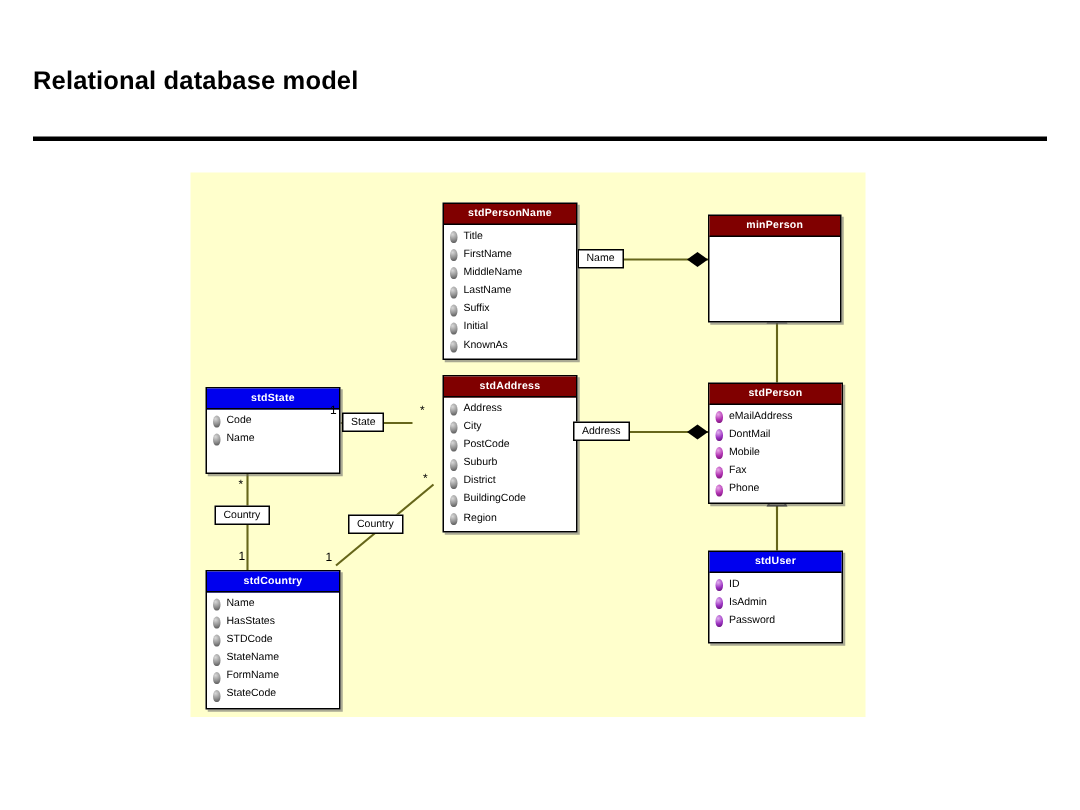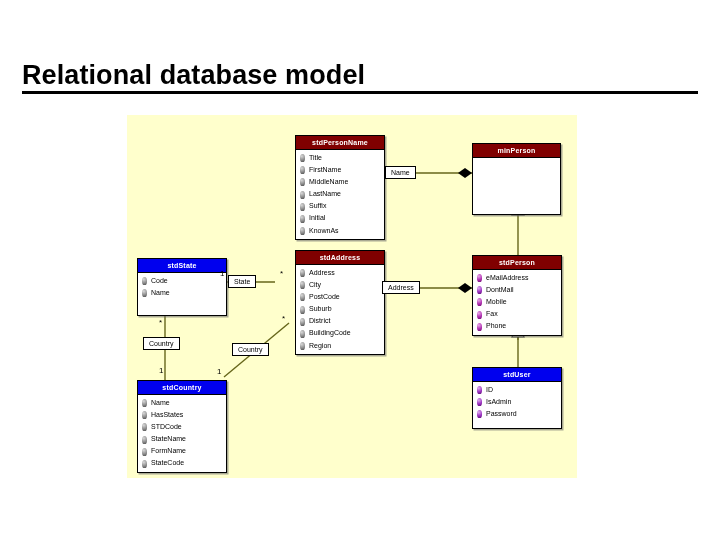--- a/index.html
+++ b/index.html
@@ -12,22 +12,22 @@
     background: #ffffff;
     font-family: "Liberation Sans", sans-serif;
     overflow: hidden;
     position: relative;
   }
 
   
   #slide-title {
     position: absolute;
     left: 22px;
-    top: 60px;
-    font-size: 27px;
+    top: 44px;
+    font-size: 17px;
     font-weight: 600;
     color: #000000;
     letter-spacing: 0.1px;
     white-space: nowrap;
   }
   #title-rule {
     position: absolute;
     left: 22px;
     top: 91px;
     width: 676px;

